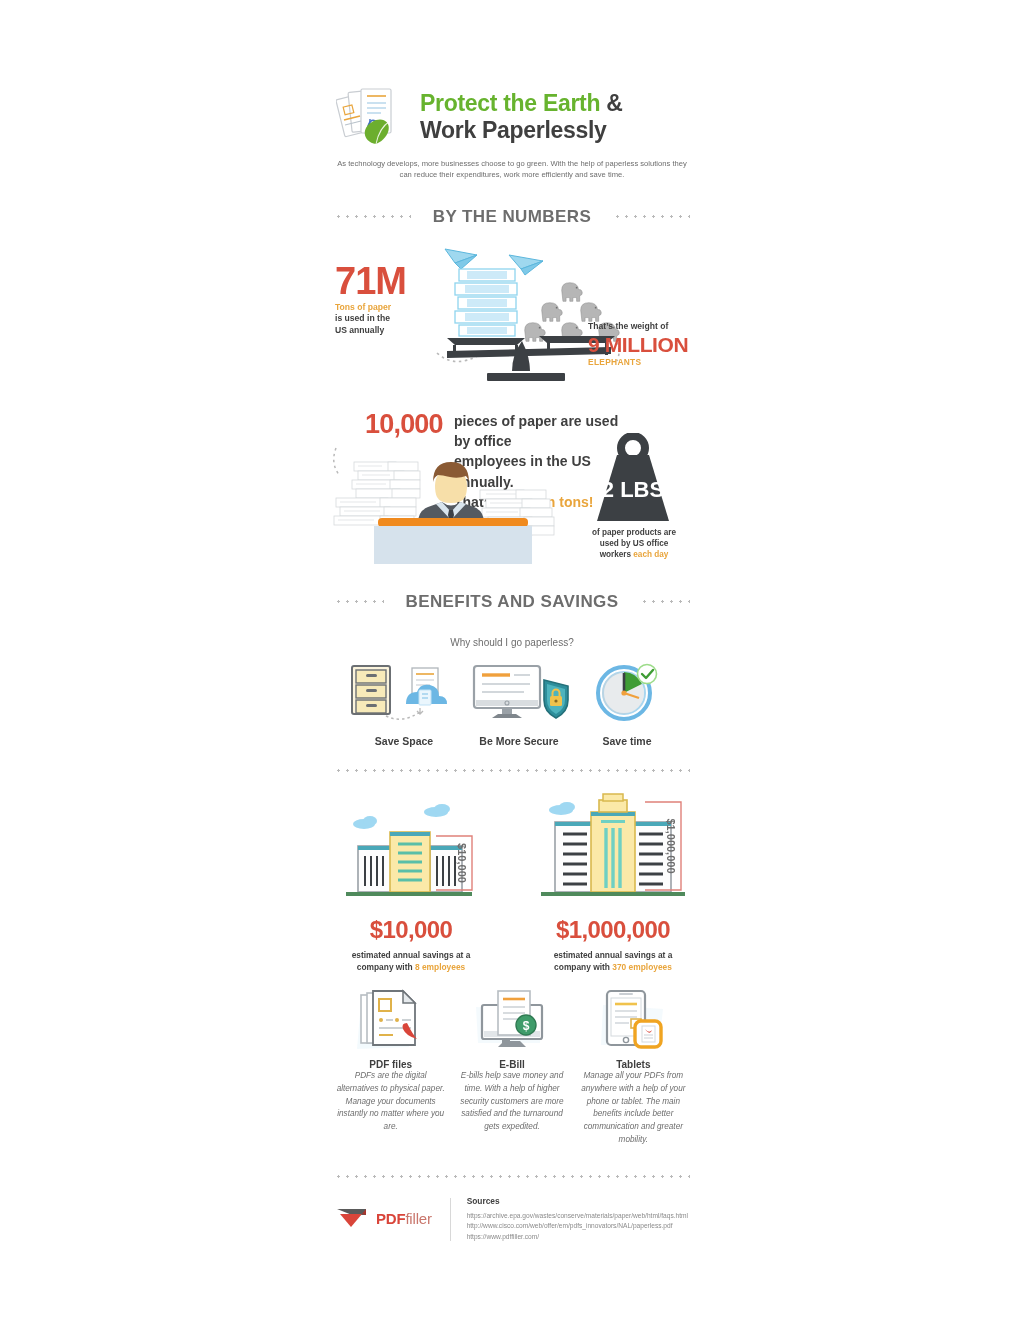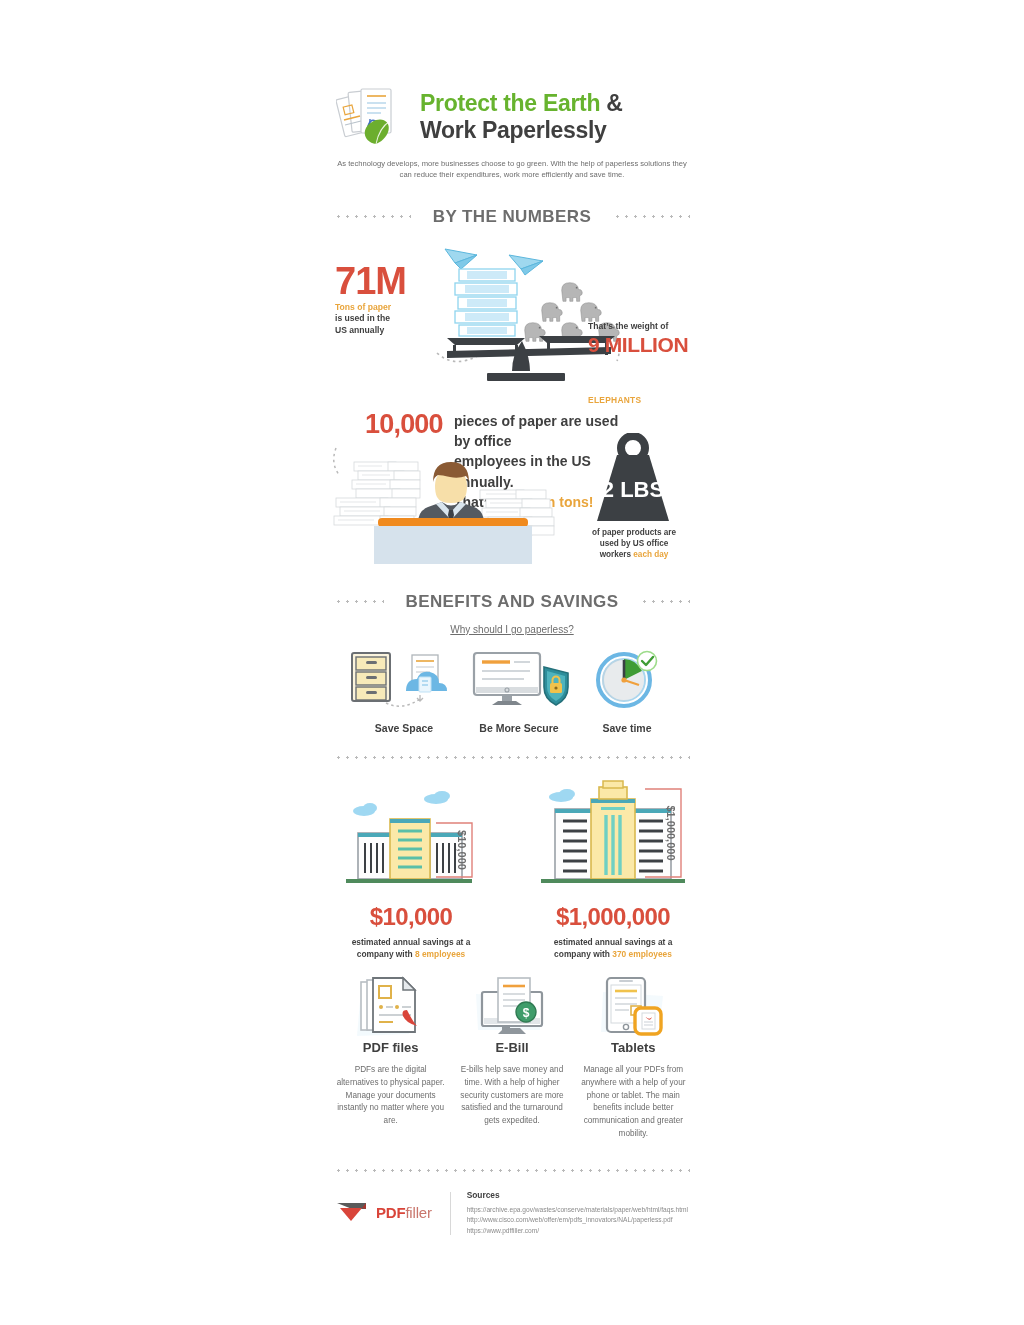--- a/index.html
+++ b/index.html
@@ -97,53 +97,53 @@
   }
   .gold { color: #e9a53c; }
   .stat-sub { font-size: 8.6px; font-weight: bold; line-height: 1.32; color: #3f3f3f; margin-top: 3px; }
   .scale-wrap { position: absolute; left: 95px; top: 2px; width: 200px; height: 150px; }
   .stat1-right { position: absolute; left: 258px; top: 88px; width: 110px; }
   .right-lead { font-size: 8.6px; font-weight: bold; color: #3f3f3f; line-height: 1.3; }
   .mid-red {
     font-size: 21px; font-weight: bold; color: #d94f3d;
     line-height: 1.15; letter-spacing: -0.4px; margin-top: 1px;
   }
-  .small-gold { font-size: 8.4px; font-weight: bold; color: #e9a53c; letter-spacing: 0.3px; margin-top: 38px; }
+  .small-gold { font-size: 8.4px; font-weight: bold; color: #e9a53c; letter-spacing: 0.3px; }
 
   
   .stat2 { position: relative; height: 165px; margin-top: 8px; }
   .stat2-num { position: absolute; left: 35px; top: 8px; font-size: 27px; font-weight: bold; color: #d94f3d; letter-spacing: -0.8px; }
   .stat2-text { position: absolute; left: 124px; top: 10px; width: 170px; font-size: 14px; font-weight: bold; line-height: 1.45; color: #3f3f3f; }
   .desk-wrap { position: absolute; left: 0px; top: 45px; width: 242px; height: 118px; }
   .weight-wrap { position: absolute; left: 253px; top: 32px; width: 100px; height: 92px; }
   .weight-cap { position: absolute; left: 248px; top: 126px; width: 112px; font-size: 8.2px; font-weight: bold; line-height: 1.38; color: #3f3f3f; text-align: center; }
 
   
-  .subhead { text-align: center; font-size: 10px; color: #6d6d6d; margin-top: 12px; text-decoration: underline; }
+  .subhead { text-align: center; font-size: 10px; color: #6d6d6d; margin-top: 25px; }
   .benefit-row { display: flex; margin-top: 12px; padding: 0 14px; }
   .benefit { flex: 1 1 0; text-align: center; }
   .benefit .icon-holder { height: 62px; display: flex; align-items: flex-end; justify-content: center; }
   .benefit .blabel { margin-top: 13px; font-size: 10.5px; font-weight: bold; color: #3f3f3f; }
 
   
   .savings-row { display: flex; margin-top: 18px; gap: 40px; }
   .saving { flex: 1 1 0; text-align: center; }
   .saving .bld-holder { height: 112px; display: flex; align-items: flex-end; justify-content: center; }
   .saving .amount {
     margin-top: 14px; font-size: 24px; font-weight: bold;
     color: #d94f3d; letter-spacing: -0.6px;
   }
   .saving .scap { margin-top: 6px; font-size: 8.4px; font-weight: bold; line-height: 1.4; color: #3f3f3f; }
 
   
   .alt-row { display: flex; margin-top: 14px; }
   .alt { flex: 1 1 0; text-align: center; padding: 0 6px; }
   .alt .icon-holder { height: 66px; display: flex; align-items: flex-end; justify-content: center; }
-  .alt .alabel { margin-top: 0; font-size: 13px; font-weight: bold; color: #3f3f3f; }
-  .alt .atext { margin-top: 9px; font-size: 8.2px; line-height: 1.55; color: #6d6d6d; }
+  .alt .alabel { margin-top: 6px; font-size: 10px; font-weight: bold; color: #3f3f3f; }
+  .alt .atext { font-size: 8.2px; line-height: 1.55; color: #6d6d6d; font-style: italic; }
 
   
   .footer-dots {
     height: 3px; margin: 28px 4px 0 4px;
     background-image: radial-gradient(circle, #b9b9b9 1.1px, transparent 1.2px);
     background-size: 9px 3px; background-repeat: repeat-x;
   }
   .footer { display: flex; align-items: flex-start; margin-top: 18px; padding: 0 6px; }
   .brand { width: 120px; display: flex; align-items: center; gap: 6px; padding-top: 10px; }
   .brand-text { font-size: 15px; letter-spacing: -0.2px; }

